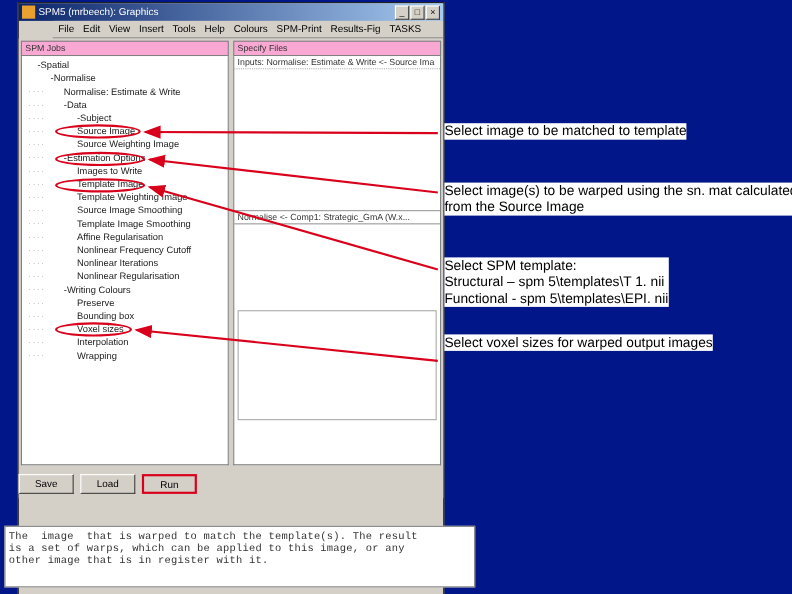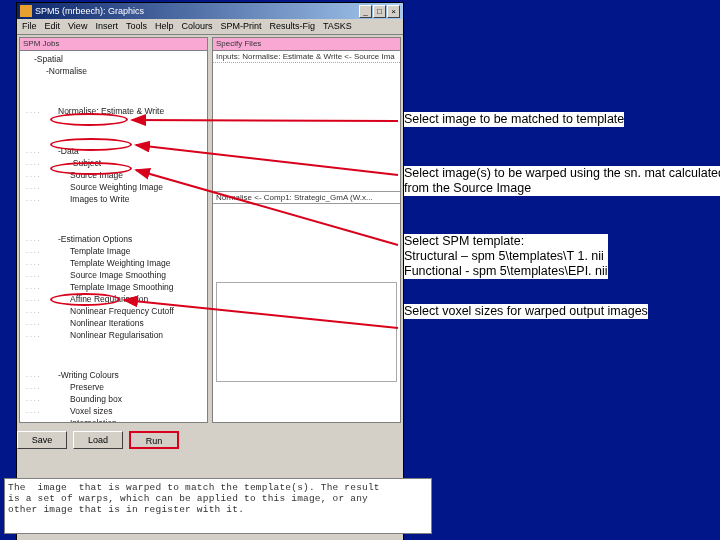--- a/index.html
+++ b/index.html
@@ -39,20 +39,21 @@
     font-size: 8px; line-height: 11px; text-align: center; color:#000;
   }
   .menubar {
     height: 16px;
     background: #d4d0c8;
     display: flex; gap: 8px;
     padding: 2px 5px;
     color: #000;
     font-size: 9px;
     border-bottom: 1px solid #808080;
+    margin-left: 31px;
   }
   .menubar span { cursor: default; }
   .panes {
     display: flex;
     height: 390px;
     background: #d4d0c8;
   }
   .pane {
     flex: 1;
     display: flex; flex-direction: column;
@@ -76,21 +77,21 @@
     font-size: 8.5px;
     color: #222;
     line-height: 12px;
     font-family: Arial, sans-serif;
     position: relative;
     overflow: hidden;
   }
   .tree .row { white-space: nowrap; position: relative; }
   .d1 { padding-left: 12px; }
   .d2 { padding-left: 24px; }
-  .d3 { padding-left: 36px; margin-top: 28px; }
+  .d3 { padding-left: 36px; }
   .d4 { padding-left: 48px; }
   .d3::before, .d4::before {
     content: ". . . . ";
     color: #999;
     font-size: 7px;
     position: absolute;
     left: 4px;
   }
   .values {
     flex: 1;
@@ -200,22 +201,22 @@
     <div class="pane">
       <div class="pane-header">SPM Jobs</div>
       <div class="tree" id="tree">
           <div class="row d1">-Spatial</div>
           <div class="row d2">-Normalise</div>
           <div class="row d3">Normalise: Estimate &amp; Write</div>
           <div class="row d3">-Data</div>
           <div class="row d4">-Subject</div>
           <div class="row d4">Source Image</div>
           <div class="row d4">Source Weighting Image</div>
+          <div class="row d3">-Estimation Options</div>
           <div class="row d4">Images to Write</div>
-          <div class="row d3">-Estimation Options</div>
           <div class="row d4">Template Image</div>
           <div class="row d4">Template Weighting Image</div>
           <div class="row d4">Source Image Smoothing</div>
           <div class="row d4">Template Image Smoothing</div>
           <div class="row d4">Affine Regularisation</div>
           <div class="row d4">Nonlinear Frequency Cutoff</div>
           <div class="row d4">Nonlinear Iterations</div>
           <div class="row d4">Nonlinear Regularisation</div>
           <div class="row d3">-Writing Colours</div>
           <div class="row d4">Preserve</div>

